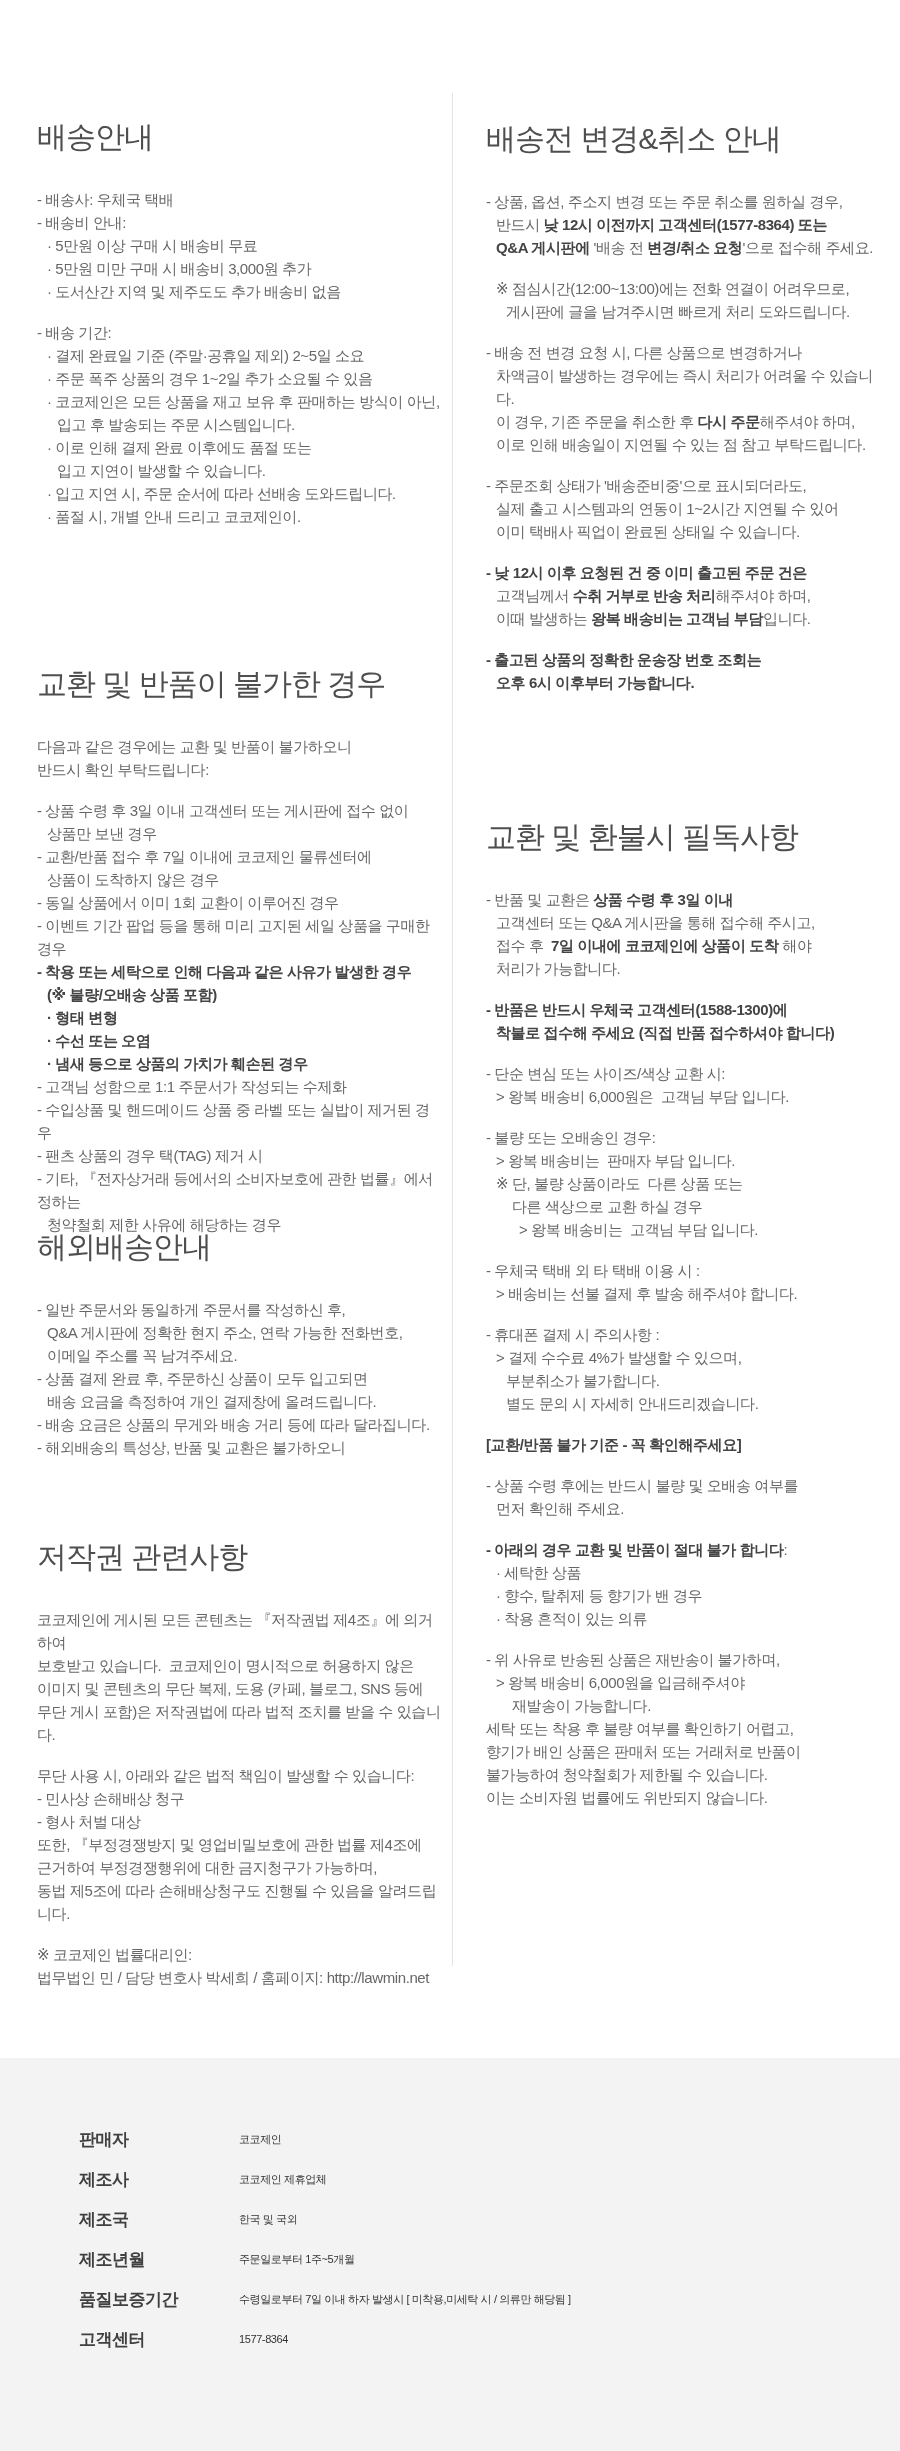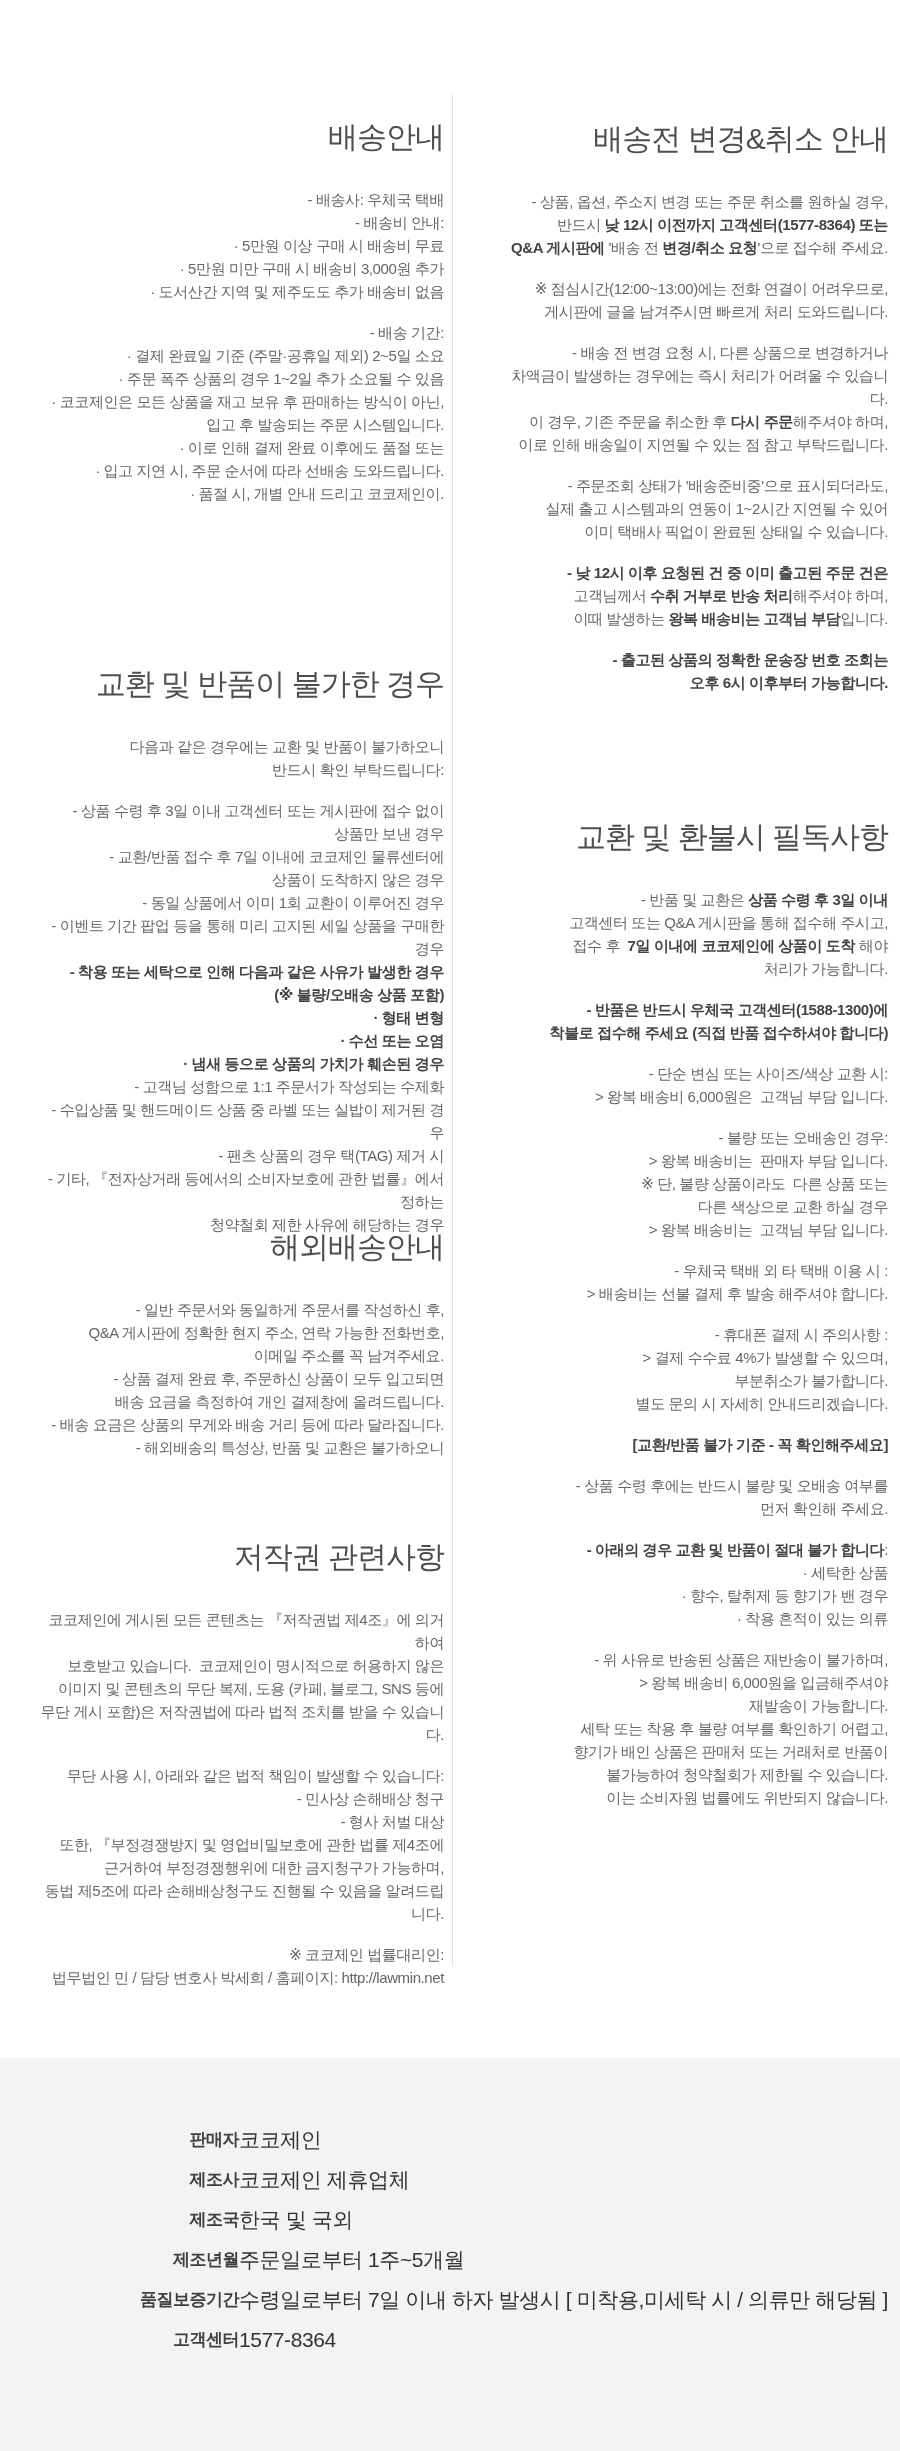--- a/index.html
+++ b/index.html
@@ -1,17 +1,17 @@
 <!DOCTYPE html>
 <html><head>
 <meta charset="utf-8">
 <style>
   html,body{margin:0;padding:0;background:#fff;}
   .page{position:relative;width:900px;height:2451px;background:#ffffff;overflow:hidden;
-        font-family:"Liberation Sans","DejaVu Sans",sans-serif;text-align:right;}
+        font-family:"Liberation Sans","DejaVu Sans",sans-serif;}
   .divider{position:absolute;left:452px;top:93px;width:1px;height:1873px;background:#e3e3e3;}
   .col{position:absolute;top:0;}
   .col-left{left:37px;width:407px;}
   .col-right{left:486px;width:402px;}
   .sec{position:absolute;left:0;width:100%;}
   #sec-l1{top:118px}
   #sec-l2{top:665px}
   #sec-l3{top:1228px}
   #sec-l4{top:1538px}
   #sec-r1{top:120px}
@@ -21,21 +21,21 @@
   .ln.gap{margin-top:18px;}
   .ln .b{font-weight:700;color:#444;}
   .ind0{padding-left:0}
   .ind1{padding-left:10px}
   .ind2{padding-left:20px}
   .ind3{padding-left:26px}
   .ind4{padding-left:33px}
   #info{position:absolute;left:0;top:2058px;width:900px;height:393px;background:#f3f3f3;padding-top:70px;box-sizing:border-box;}
   .irow{display:flex;margin-bottom:17px;line-height:23px;}
   .ilabel{width:160px;margin-left:79px;font-size:17px;font-weight:700;color:#404040;letter-spacing:-0.5px;flex-shrink:0;}
-  .ivalue{font-size:21px;color:#333;letter-spacing:-0.4px;}
+  .ivalue{font-size:11px;color:#333;letter-spacing:-0.4px;}
 </style>
 </head>
 <body>
 
 <div class="page">
 
   <div class="divider"></div>
 
   <div class="col col-left">
     <section class="sec" id="sec-l1">
@@ -45,20 +45,21 @@
           <p class="ln ind0"><span>- 배송비 안내:</span></p>
           <p class="ln ind1"><span>· 5만원 이상 구매 시 배송비 무료</span></p>
           <p class="ln ind1"><span>· 5만원 미만 구매 시 배송비 3,000원 추가</span></p>
           <p class="ln ind1"><span>· 도서산간 지역 및 제주도도 추가 배송비 없음</span></p>
           <p class="ln ind0 gap"><span>- 배송 기간:</span></p>
           <p class="ln ind1"><span>· 결제 완료일 기준 (주말·공휴일 제외) 2~5일 소요</span></p>
           <p class="ln ind1"><span>· 주문 폭주 상품의 경우 1~2일 추가 소요될 수 있음</span></p>
           <p class="ln ind1"><span>· 코코제인은 모든 상품을 재고 보유 후 판매하는 방식이 아닌,</span></p>
           <p class="ln ind2"><span>입고 후 발송되는 주문 시스템입니다.</span></p>
           <p class="ln ind1"><span>· 이로 인해 결제 완료 이후에도 품절 또는</span></p>
+          <p class="ln ind2"><span>입고 지연이 발생할 수 있습니다.</span></p>
           <p class="ln ind1"><span>· 입고 지연 시, 주문 순서에 따라 선배송 도와드립니다.</span></p>
           <p class="ln ind1"><span>· 품절 시, 개별 안내 드리고 코코제인이.</span></p>
         </div>
     </section>
     <section class="sec" id="sec-l2">
       <h2>교환 및 반품이 불가한 경우</h2>
       <div class="body">
           <p class="ln ind0"><span>다음과 같은 경우에는 교환 및 반품이 불가하오니</span></p>
           <p class="ln ind0"><span>반드시 확인 부탁드립니다:</span></p>
           <p class="ln ind0 gap"><span>- 상품 수령 후 3일 이내 고객센터 또는 게시판에 접수 없이</span></p>

